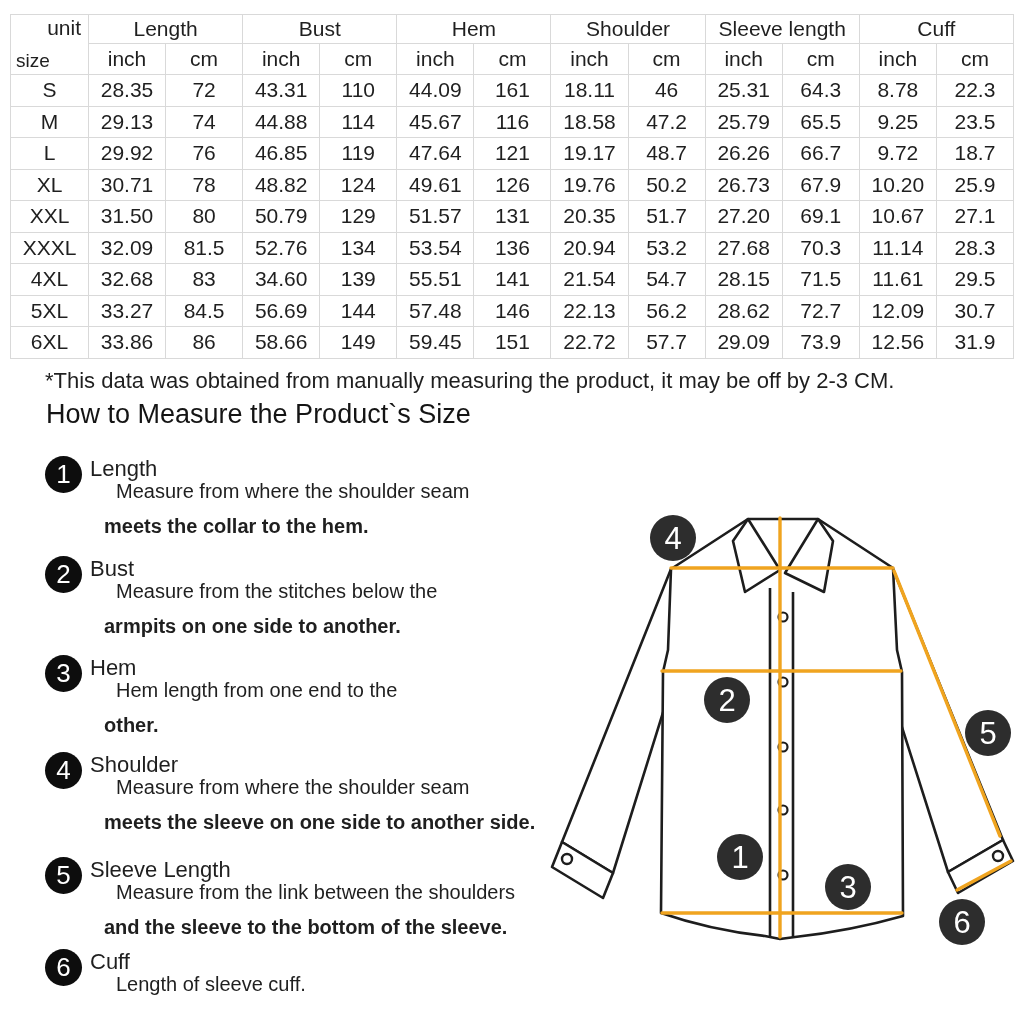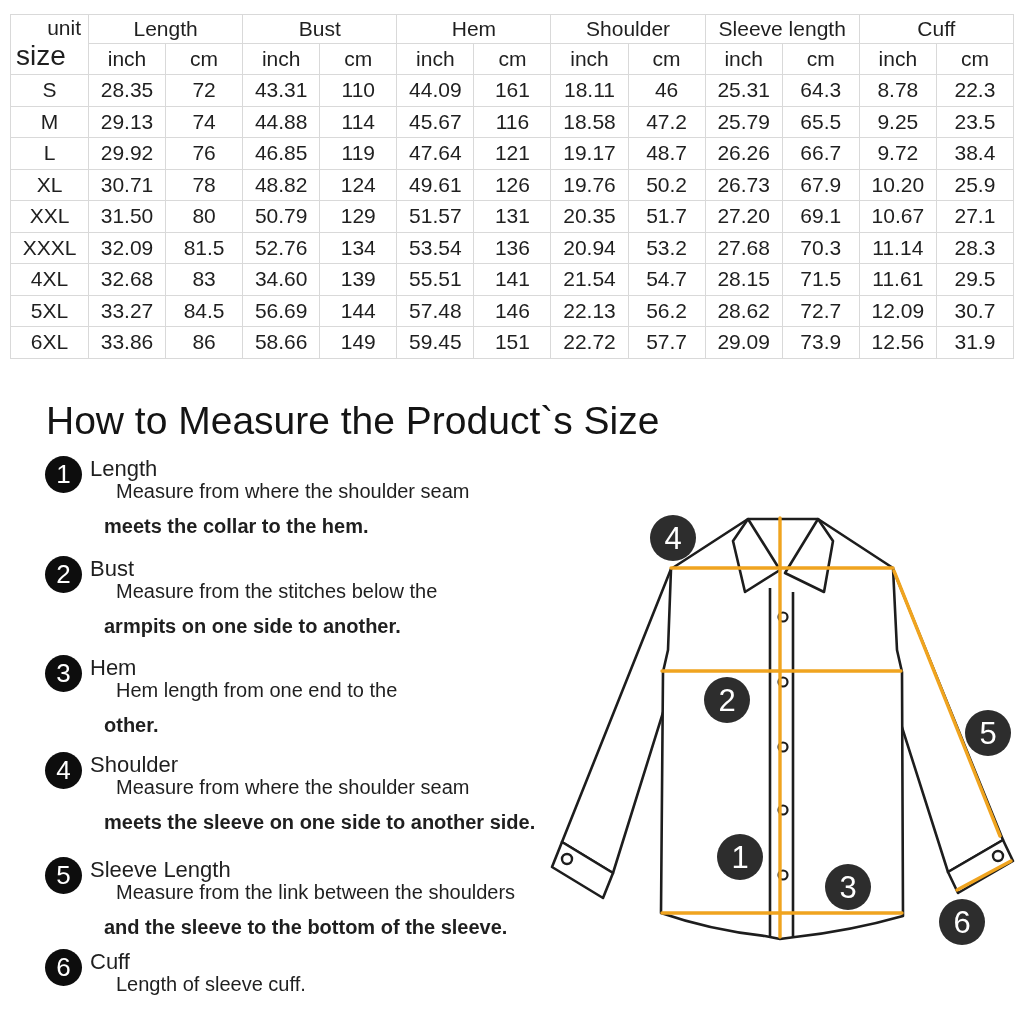--- a/index.html
+++ b/index.html
@@ -19,24 +19,24 @@
     white-space:nowrap; overflow:hidden;
   }
   table.size-chart tr.groups { height:29px;padding-left:30px; }
   table.size-chart tr.units  { height:31px;padding-left:28px; }
   table.size-chart tbody tr  { height:31.5px; }
   th.corner {
     position:relative; width:77px;
     background:linear-gradient(to bottom right, #ffffff 49.5%, #c9c9c9 49.5%, #c9c9c9 50.5%, #ffffff 50.5%);
   }
   th.corner .u { position:absolute; top:1px; right:7px; font-size:21px; }
-  th.corner .s { position:absolute; bottom:2px; left:5px; font-size:28px; }
+  th.corner .s { position:absolute; bottom:2px; left:5px; font-size:19px; }
   
   .note    { position:absolute; left:45px; top:368px; font-size:22px; white-space:nowrap; }
-  .heading { position:absolute; left:46px; top:399px; font-size:39px; color:#141414; white-space:nowrap; }
+  .heading { position:absolute; left:46px; top:399px; font-size:27px; color:#141414; white-space:nowrap; }
   
   .instr  { position:absolute; left:45px; }
   .inum {
     position:absolute; left:0; top:0; width:37px; height:37px; border-radius:50%;
     background:#0d0d0d; color:#ffffff; font-size:26px;
     display:flex; align-items:center; justify-content:center;
   }
   .ititle { position:absolute; left:45px; top:0;    font-size:22px; white-space:nowrap; }
   .iline1 { position:absolute; left:59px; top:24px; font-size:20px; white-space:nowrap;margin-left:12px; }
   .iline2 { position:absolute; left:59px; top:59px; font-size:20px; white-space:nowrap;font-weight:bold; }
@@ -114,21 +114,21 @@
           <td>76</td>
           <td>46.85</td>
           <td>119</td>
           <td>47.64</td>
           <td>121</td>
           <td>19.17</td>
           <td>48.7</td>
           <td>26.26</td>
           <td>66.7</td>
           <td>9.72</td>
-          <td>38.4</td>
+          <td>18.7</td>
         </tr>
         <tr>
           <td>XL</td>
           <td>30.71</td>
           <td>78</td>
           <td>48.82</td>
           <td>124</td>
           <td>49.61</td>
           <td>126</td>
           <td>19.76</td>
@@ -209,20 +209,21 @@
           <td>22.72</td>
           <td>57.7</td>
           <td>29.09</td>
           <td>73.9</td>
           <td>12.56</td>
           <td>31.9</td>
         </tr>
       </tbody>
   </table>
 
+  <div class="note">*This data was obtained from manually measuring the product, it may be off by 2-3 CM.</div>
   <div class="heading">How to Measure the Product`s Size</div>
 
   <div id="instructions">
       <div class="instr" style="top: 456px;">
         <div class="inum">1</div>
         <div class="ititle">Length</div>
         <div class="iline1">Measure from where the shoulder seam</div>
         <div class="iline2">meets the collar to the hem.</div>
       </div>
       <div class="instr" style="top: 556px;">

